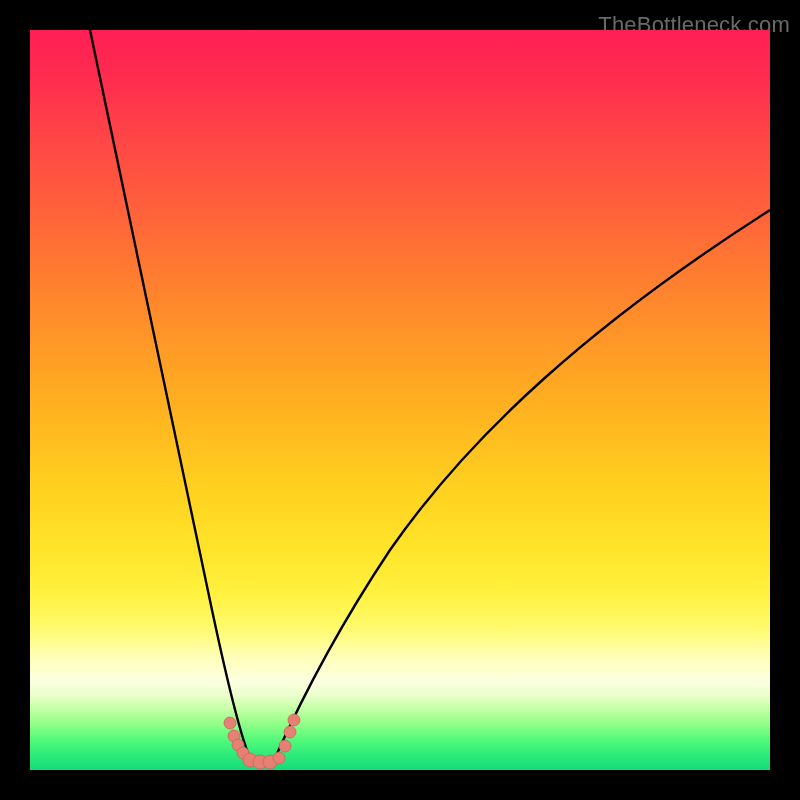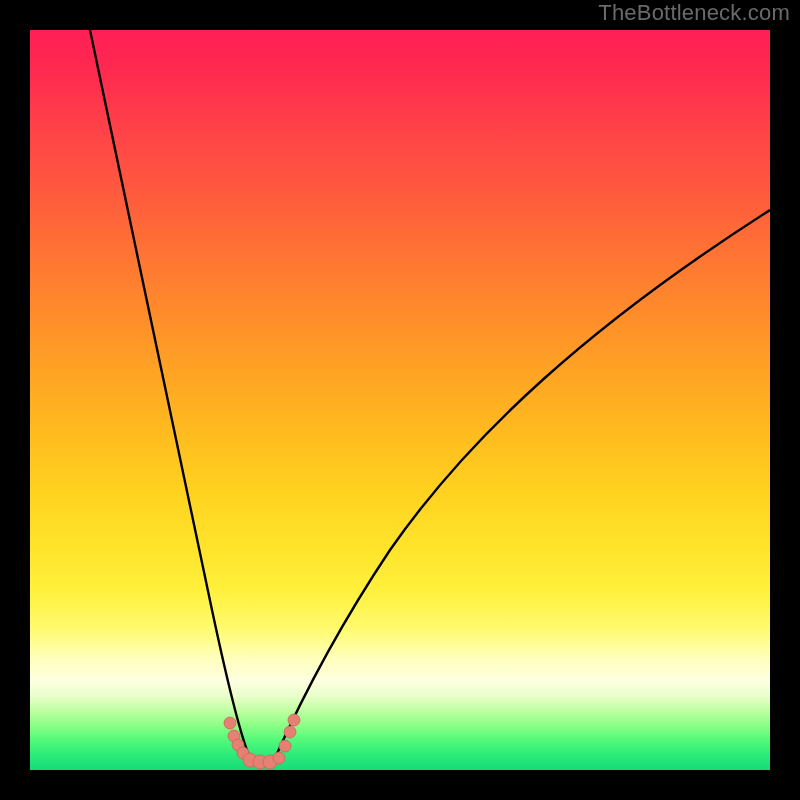--- a/index.html
+++ b/index.html
@@ -57,21 +57,21 @@
     stroke: #000;
     stroke-width: 2.4;
   }
   .dot {
     fill: #e78074;
     stroke: #c96455;
     stroke-width: 0.8;
   }
   .watermark {
     position: absolute;
-    top: 0;
+    top: 12px;
     right: 10px;
     color: #6a6a6a;
     font-size: 22px;
     letter-spacing: 0.2px;
     font-weight: 500;
     font-family: Arial, Helvetica, sans-serif;
   }
 </style>
 </head>
 <body>

